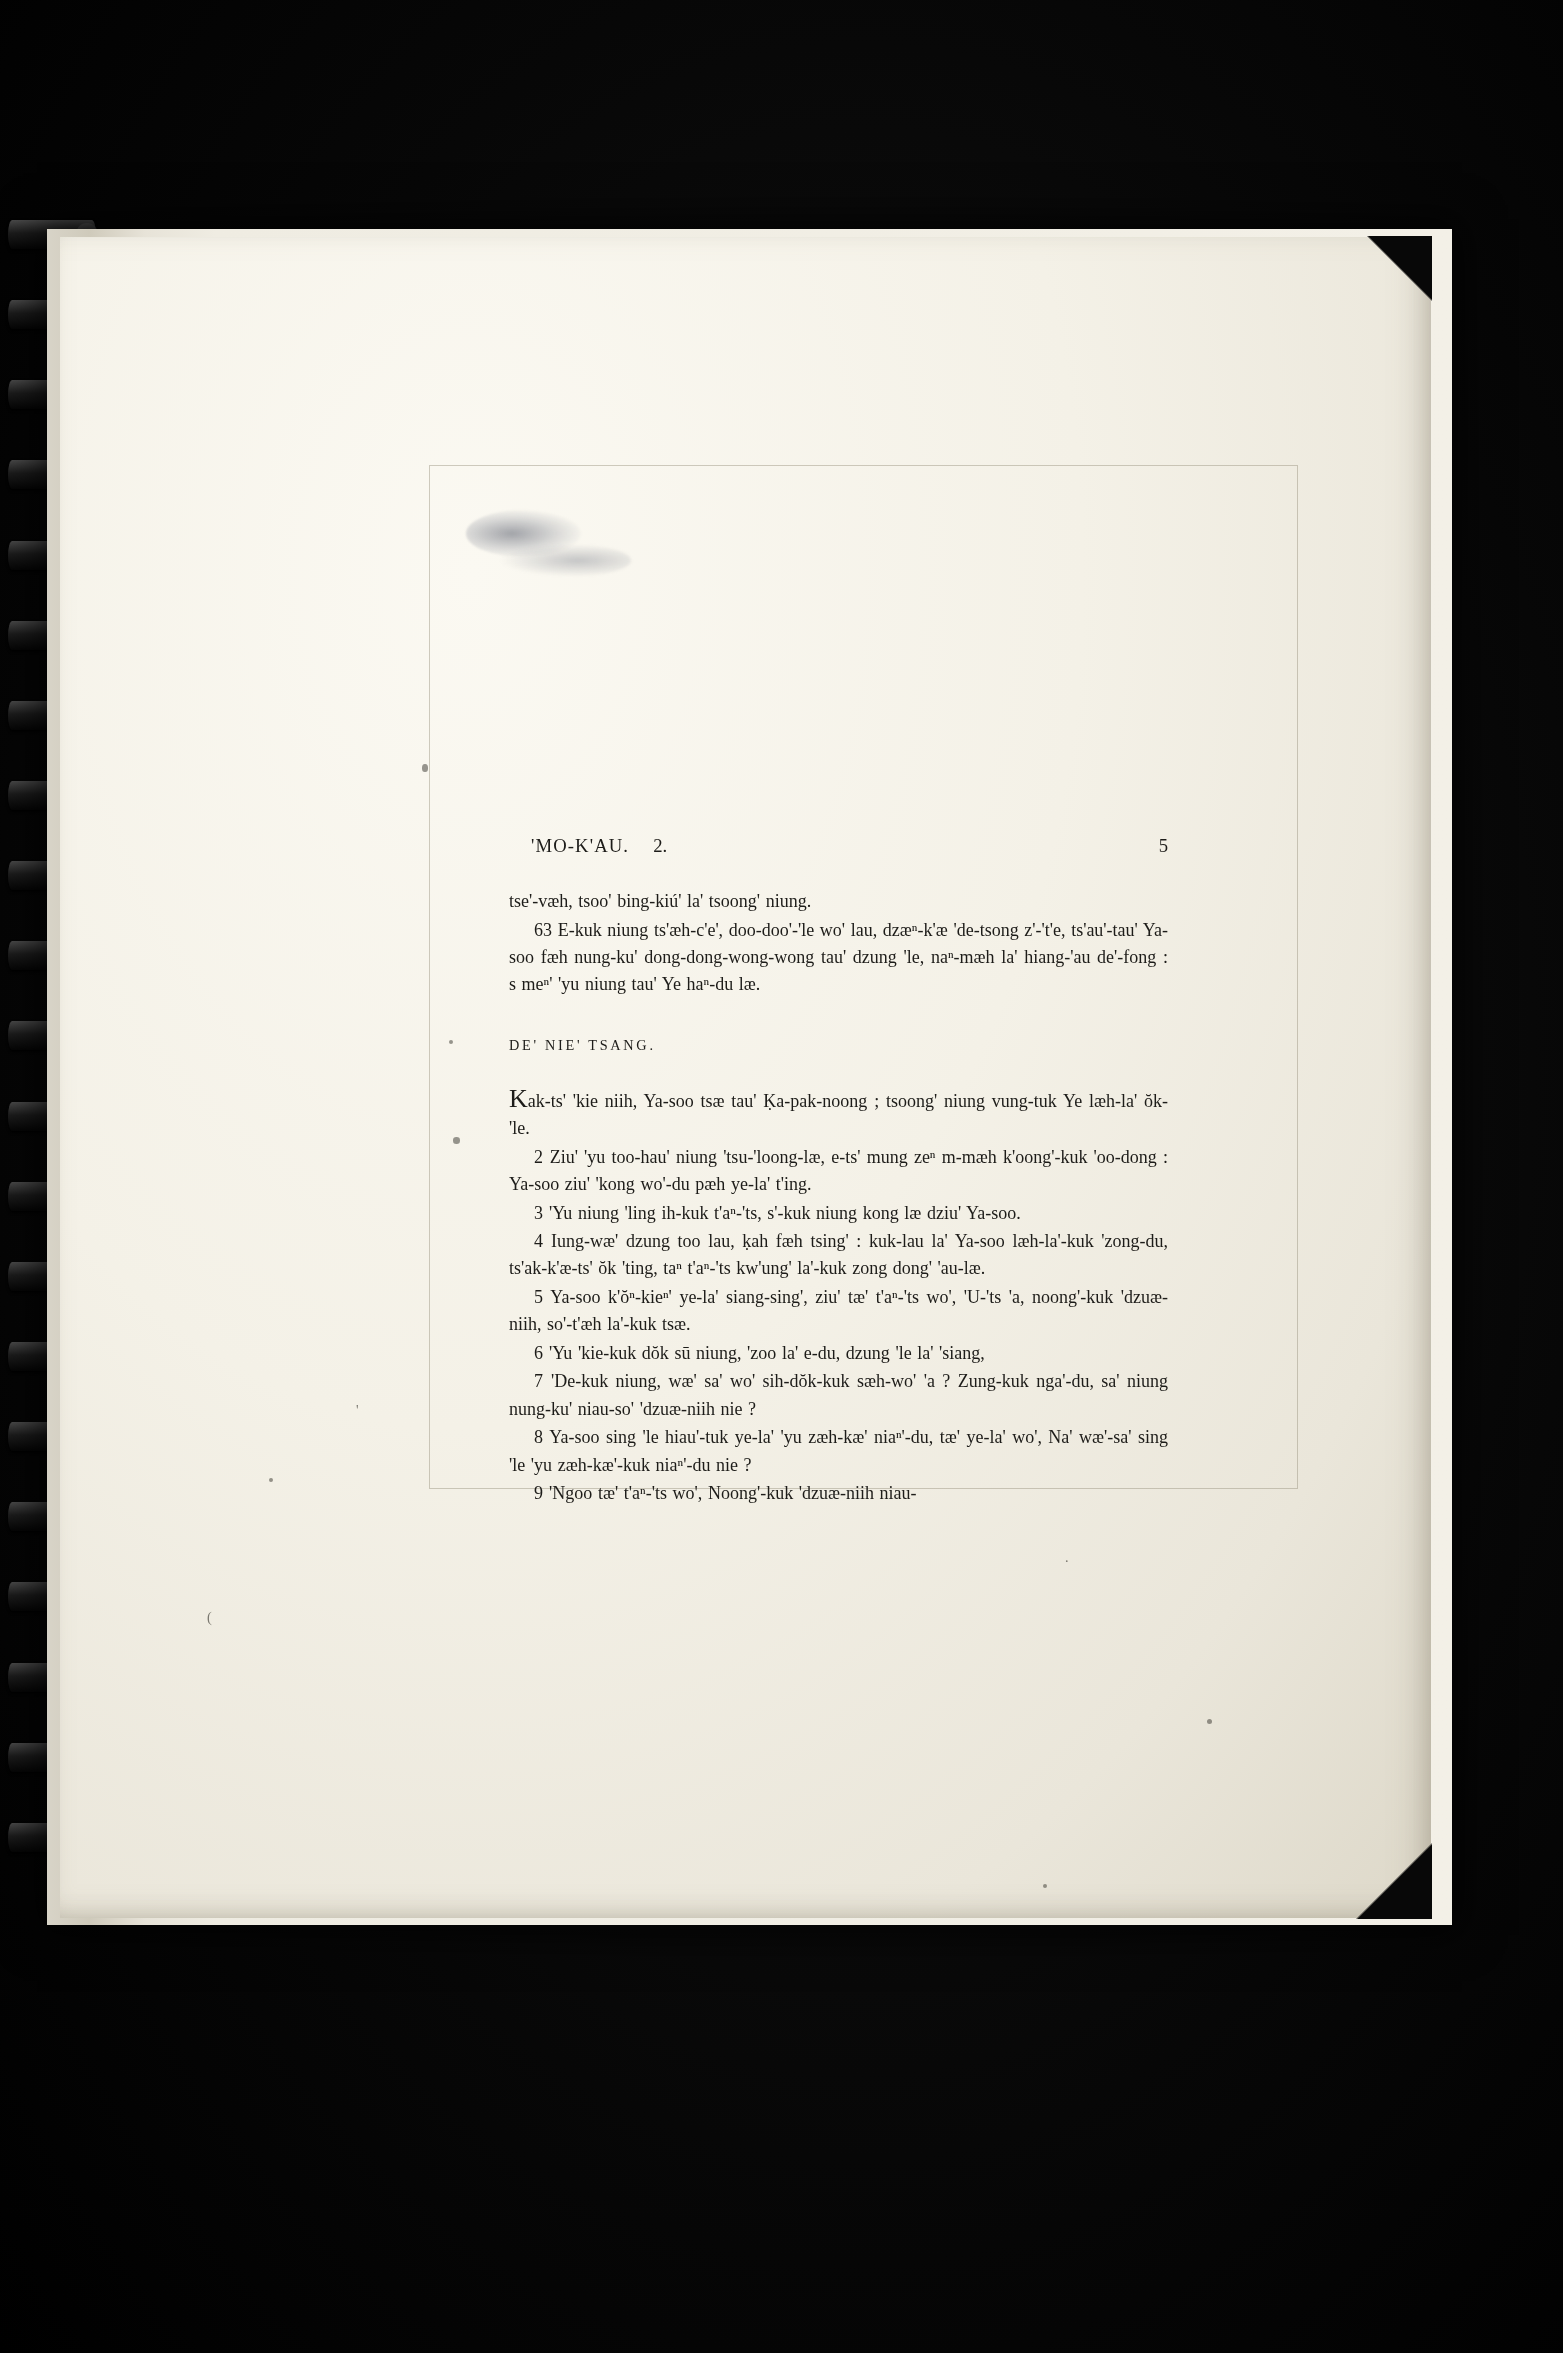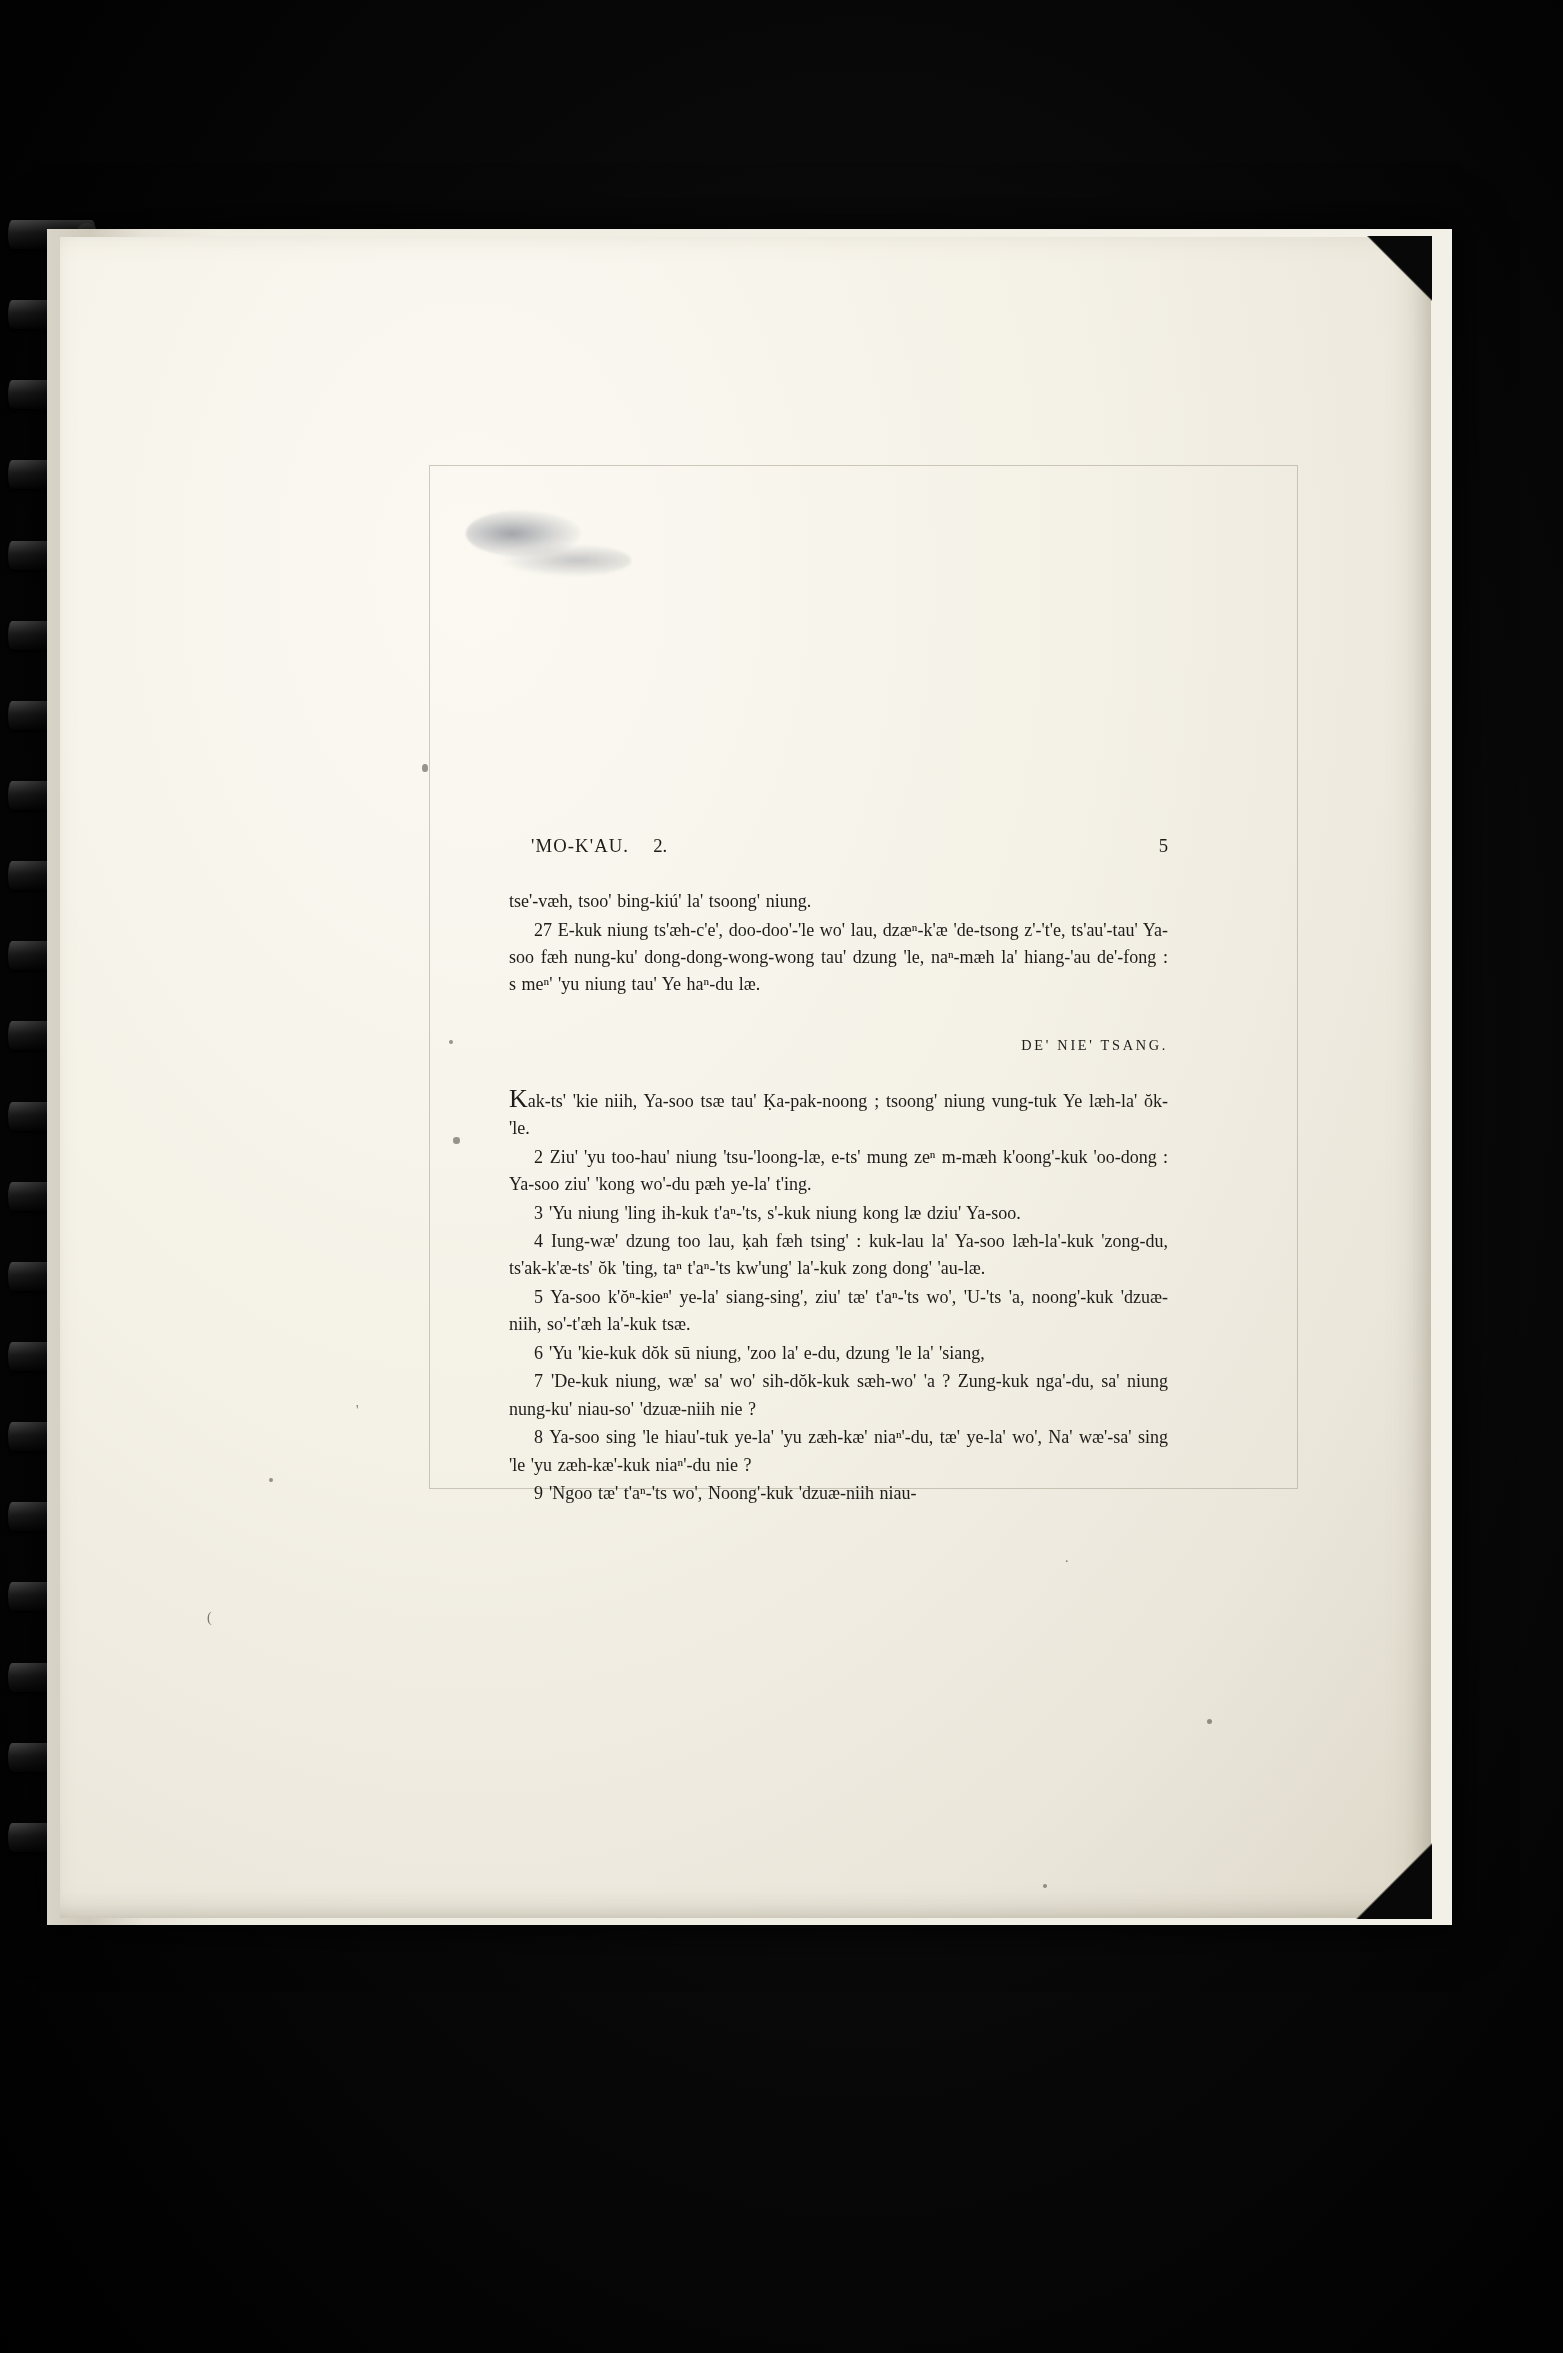--- a/index.html
+++ b/index.html
@@ -170,21 +170,21 @@
     word-spacing: 1.1px;
   }
   p.verse.indent {
     text-indent: 25px;
   }
   .vnum {
     letter-spacing: 0.5px;
   }
 
   .section-head {
-    text-align: right;
+    text-align: left;
     font-variant: small-caps;
     font-size: 14.3px;
     letter-spacing: 2.7px;
     margin: 38px 0 32px 0;
   }
 
   .dropcap {
     font-size: 26px;
     line-height: 26px;
     font-variant: normal;
@@ -252,21 +252,21 @@
 
   <div id="text-block">
 
     <div class="running-head">
       <span class="rh-title">'MO-K'AU.</span>
       <span class="rh-num">2.</span>
       <span class="rh-page">5</span>
     </div>
 
     <p class="verse">tse'-væh, tsoo' bing-kiú' la' tsoong' niung.</p>
-    <p class="verse indent">27 E-kuk niung ts'æh-c'e', doo-doo'-'le wo' lau, dzæⁿ-k'æ 'de-tsong z'-'t'e, ts'au'-tau' Ya-soo fæh nung-ku' dong-dong-wong-wong tau' dzung 'le, naⁿ-mæh la' hiang-'au de'-fong : s meⁿ' 'yu niung tau' Ye haⁿ-du læ.</p>
+    <p class="verse indent">63 E-kuk niung ts'æh-c'e', doo-doo'-'le wo' lau, dzæⁿ-k'æ 'de-tsong z'-'t'e, ts'au'-tau' Ya-soo fæh nung-ku' dong-dong-wong-wong tau' dzung 'le, naⁿ-mæh la' hiang-'au de'-fong : s meⁿ' 'yu niung tau' Ye haⁿ-du læ.</p>
 
     <div class="section-head">DE' NIE' TSANG.</div>
 
     <p class="verse">
       <span class="dropcap">K</span><span>ak-ts' 'kie niih, Ya-soo tsæ tau' Ḳa-pak-noong ; tsoong' niung vung-tuk Ye læh-la' ŏk-'le.</span>
     </p>
 
     <p class="verse indent">
       <span class="vnum">2</span>
       <span>Ziu' 'yu too-hau' niung 'tsu-'loong-læ, e-ts' mung zeⁿ m-mæh k'oong'-kuk 'oo-dong : Ya-soo ziu' 'kong wo'-du pæh ye-la' t'ing.</span>

